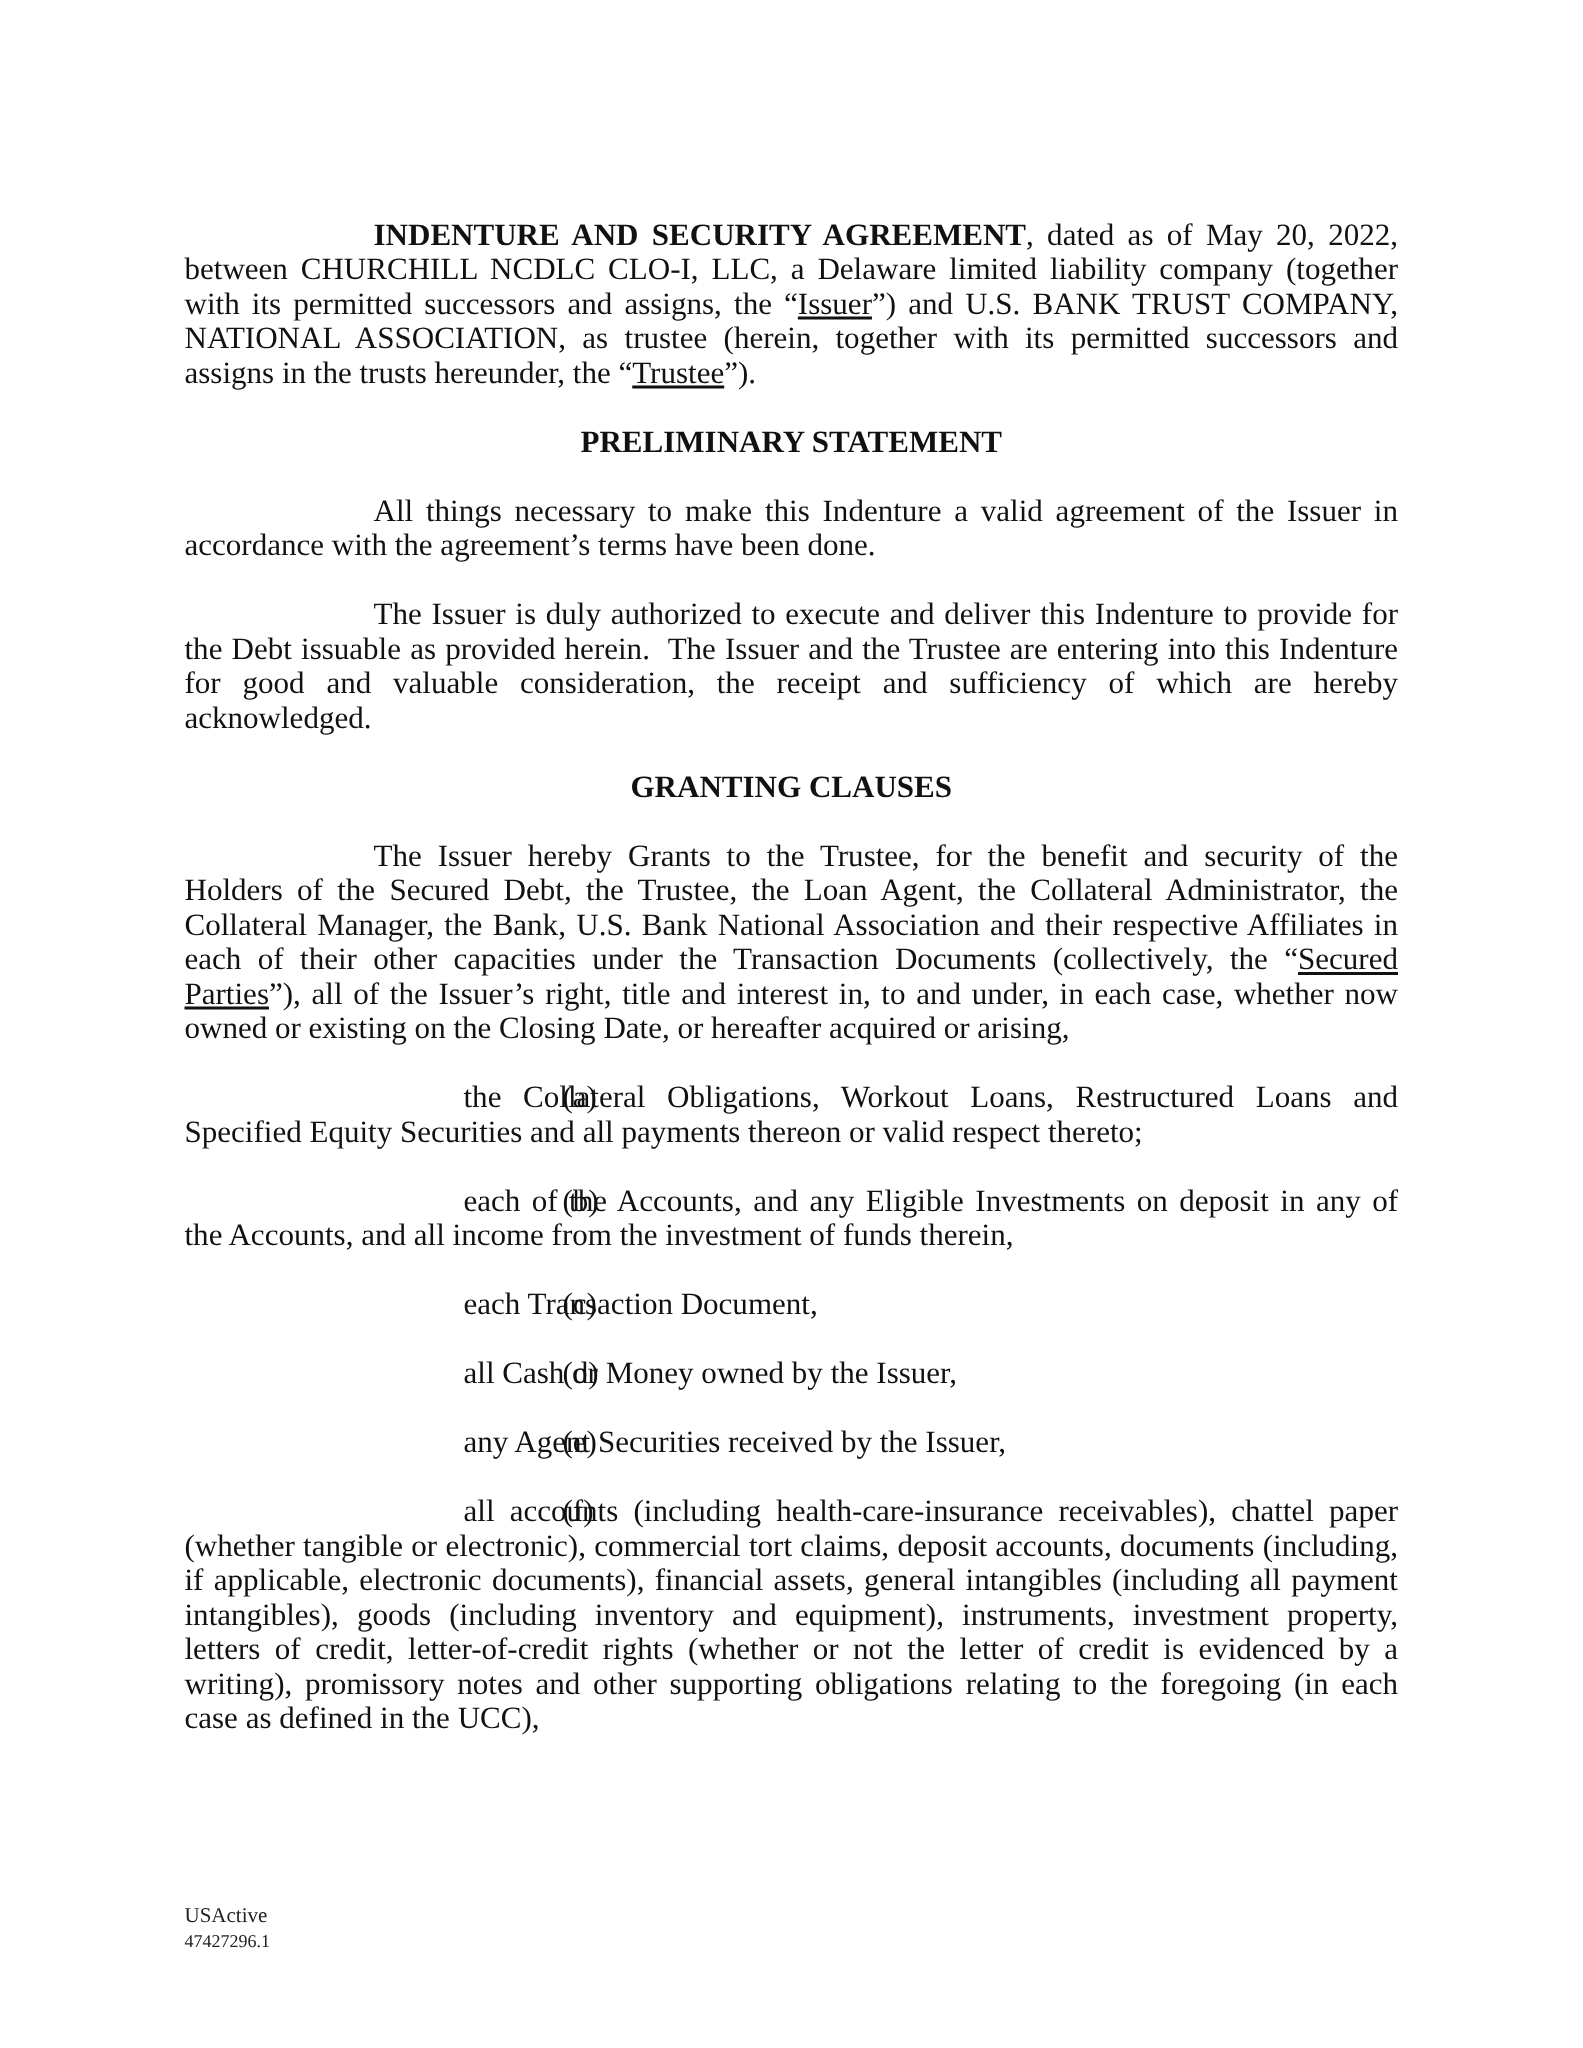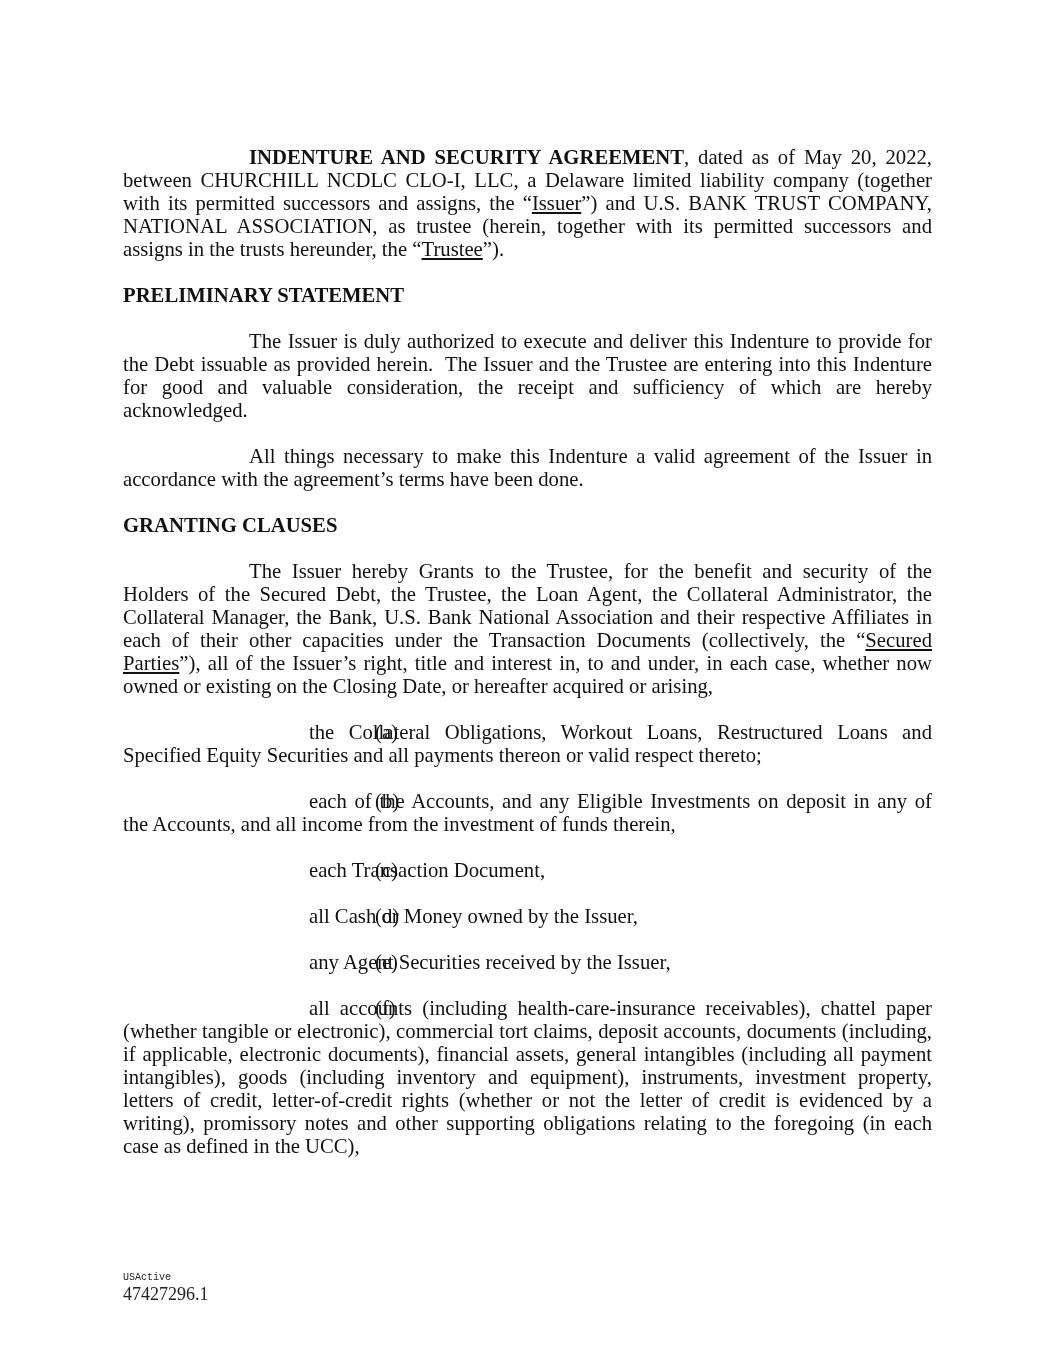--- a/index.html
+++ b/index.html
@@ -16,53 +16,53 @@
   }
   .doc-body {
     position: absolute;
     left: 123px;
     top: 146px;
     width: 809px;
     text-align: justify;
   }
   .doc-body p { margin: 0 0 23px 0; text-indent: 126px; }
   .doc-body p.heading {
-    text-align: left;
+    text-align: center;
     text-indent: 0;
     font-weight: bold;
   }
   .bold { font-weight: bold; }
   .underline { text-decoration: underline; text-underline-offset: 2px; }
   .clause-label { display: inline-block; width: 60px; }
   .footer {
     position: absolute;
     left: 123px;
     top: 1270px;
     color: #222222;
   }
   .footer .line1 {
-    font-family: Liberation Mono, monospace;
-    font-size: 10px;
+    font-family: Liberation Serif, serif;
+    font-size: 14px;
     line-height: 16px;
   }
   .footer .line2 {
     font-family: "Liberation Serif", serif;
-    font-size: 18px;
+    font-size: 12px;
     line-height: 16px;
   }
 </style>
 </head>
 <body>
 
 <div class="page">
   <div class="doc-body">
       <p class="para"><span class="bold">INDENTURE AND SECURITY AGREEMENT</span><span>, dated as of May 20, 2022, between CHURCHILL NCDLC CLO-I, LLC, a Delaware limited liability company (together with its permitted successors and assigns, the “</span><span class="underline">Issuer</span><span>”) and U.S. BANK TRUST COMPANY, NATIONAL ASSOCIATION, as trustee (herein, together with its permitted successors and assigns in the trusts hereunder, the “</span><span class="underline">Trustee</span><span>”).</span></p>
       <p class="heading"><span>PRELIMINARY STATEMENT</span></p>
+      <p class="para"><span>All things necessary to make this Indenture a valid agreement of the Issuer in accordance with the agreement’s terms have been done.</span></p>
       <p class="para"><span>The Issuer is duly authorized to execute and deliver this Indenture to provide for the Debt issuable as provided herein.&nbsp; The Issuer and the Trustee are entering into this Indenture for good and valuable consideration, the receipt and sufficiency of which are hereby acknowledged.</span></p>
-      <p class="para"><span>All things necessary to make this Indenture a valid agreement of the Issuer in accordance with the agreement’s terms have been done.</span></p>
       <p class="heading"><span>GRANTING CLAUSES</span></p>
       <p class="para"><span>The Issuer hereby Grants to the Trustee, for the benefit and security of the Holders of the Secured Debt, the Trustee, the Loan Agent, the Collateral Administrator, the Collateral Manager, the Bank, U.S. Bank National Association and their respective Affiliates in each of their other capacities under the Transaction Documents (collectively, the “</span><span class="underline">Secured Parties</span><span>”), all of the Issuer’s right, title and interest in, to and under, in each case, whether now owned or existing on the Closing Date, or hereafter acquired or arising,</span></p>
       <p class="para"><span class="clause-label">(a)</span><span>the Collateral Obligations, Workout Loans, Restructured Loans and Specified Equity Securities and all payments thereon or valid respect thereto;</span></p>
       <p class="para"><span class="clause-label">(b)</span><span>each of the Accounts, and any Eligible Investments on deposit in any of the Accounts, and all income from the investment of funds therein,</span></p>
       <p class="para"><span class="clause-label">(c)</span><span>each Transaction Document,</span></p>
       <p class="para"><span class="clause-label">(d)</span><span>all Cash or Money owned by the Issuer,</span></p>
       <p class="para"><span class="clause-label">(e)</span><span>any Agent Securities received by the Issuer,</span></p>
       <p class="para"><span class="clause-label">(f)</span><span>all accounts (including health-care-insurance receivables), chattel paper (whether tangible or electronic), commercial tort claims, deposit accounts, documents (including, if applicable, electronic documents), financial assets, general intangibles (including all payment intangibles), goods (including inventory and equipment), instruments, investment property, letters of credit, letter-of-credit rights (whether or not the letter of credit is evidenced by a writing), promissory notes and other supporting obligations relating to the foregoing (in each case as defined in the UCC),</span></p>
     </div>
   <div class="footer">

